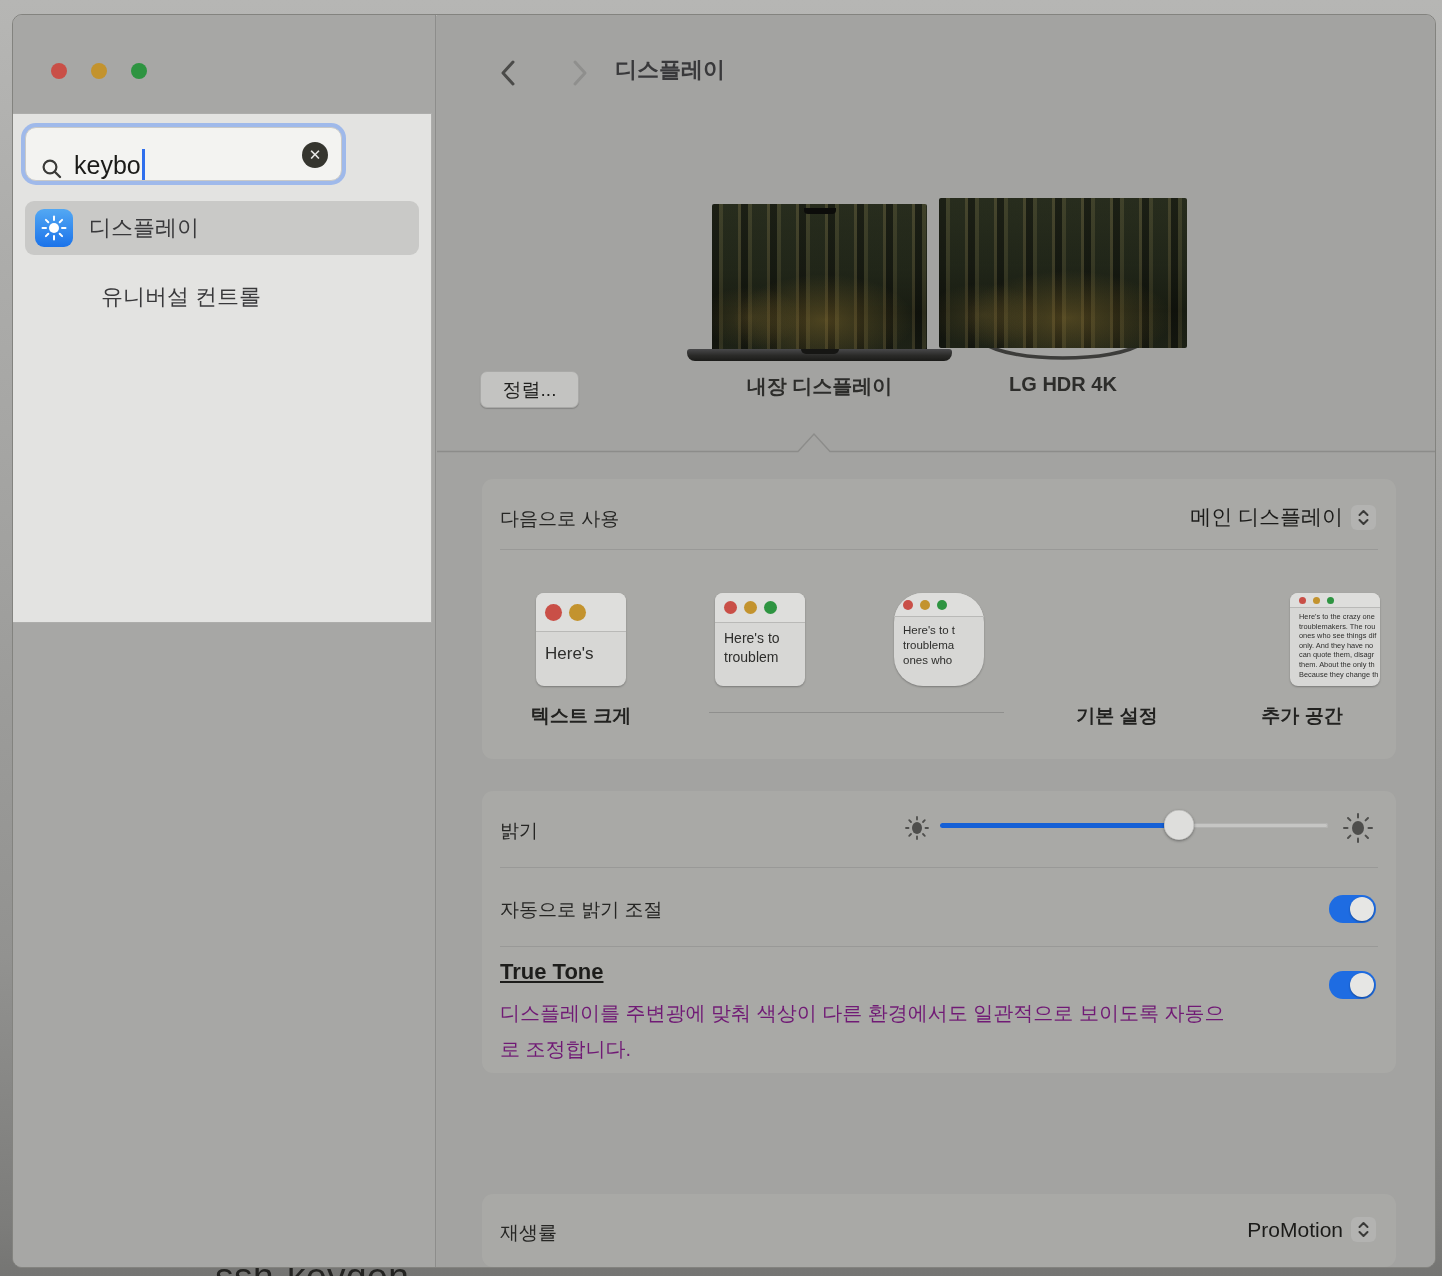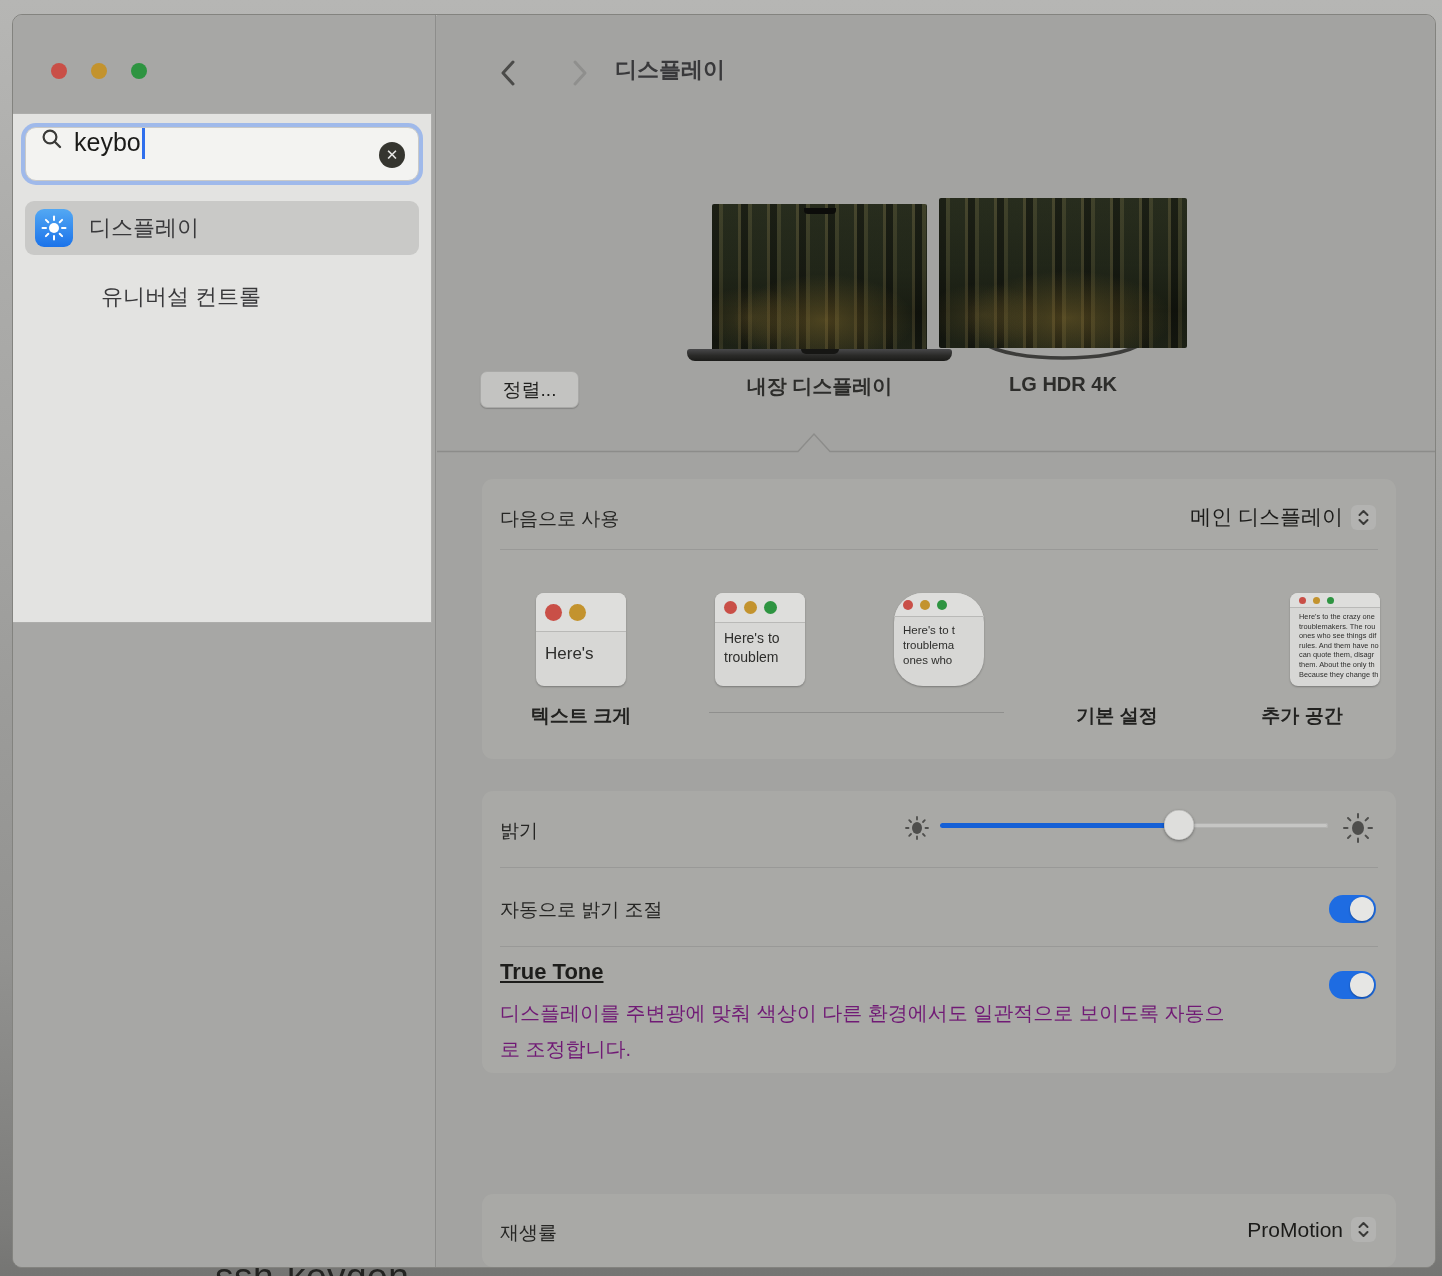--- a/index.html
+++ b/index.html
@@ -21,23 +21,23 @@
   .sidebar { position:absolute; left:0; top:0; width:423px; height:100%;
     background:#a7a7a5; border-right:1px solid #8d8d8b; }
   .traffic { position:absolute; top:48px; left:38px; display:flex; gap:24px; }
   .traffic .dot { width:16px; height:16px; border-radius:50%; }
   .dot.red { background:var(--traffic-red); } .dot.yellow { background:var(--traffic-yellow); }
   .dot.green { background:var(--traffic-green); }
 
   .search-panel { position:absolute; left:0; top:98px; width:419px; height:510px;
     background:#e3e3e1; border:1px solid #adadab; border-left:none; }
 
-  .search-field { position:absolute; left:12px; top:13px; width:394px; height:54px;
+  .search-field { position:absolute; left:12px; top:13px; width:317px; height:54px;
     background:#f3f3f1; border:1px solid #c9c9c7; border-radius:11px;
-    box-shadow:0 0 0 4px var(--focus-ring); display:flex; align-items:flex-start; }
+    box-shadow:0 0 0 4px var(--focus-ring); display:flex; align-items:flex-end; }
   .search-field .mag { margin-left:15px; flex:0 0 auto; }
   .search-text { margin-left:11px; font-size:25px; color:#1b1b19; font-weight:500; white-space:pre; }
   .caret-bar { display:inline-block; width:3px; height:31px; background:var(--accent);
     vertical-align:-6px; margin-left:1px; }
   .clear-btn { position:absolute; right:13px; top:14px; width:26px; height:26px; border-radius:50%;
     background:#35352f; color:#e9e9e7; font-size:15px; line-height:26px; text-align:center; }
 
   .result-row { position:absolute; left:12px; width:394px; height:54px; border-radius:9px;
     display:flex; align-items:center; }
   .result-row.selected { background:#c9c9c7; }
@@ -278,21 +278,21 @@
       <div class="mini m5" style="left:808px;">
         <div class="mini-bar">
           <span class="mini-dot" style="background:var(--traffic-red)"></span>
           <span class="mini-dot" style="background:var(--traffic-yellow)"></span>
           <span class="mini-dot" style="background:var(--traffic-green)"></span>
         </div>
         <div class="mini-text">
             <div>Here's to the crazy one</div>
             <div>troublemakers. The rou</div>
             <div>ones who see things dif</div>
-            <div>rules. And them have no</div>
+            <div>only. And they have no</div>
             <div>can quote them, disagr</div>
             <div>them. About the only th</div>
             <div>Because they change th</div>
           </div>
       </div>
       <div class="mini-label" style="left:745px; width:150px;">추가 공간</div>
     </div>
 
     <div class="card" style="top:776px; height:282px;">
       <div class="row-label" style="top:27px;">밝기</div>

